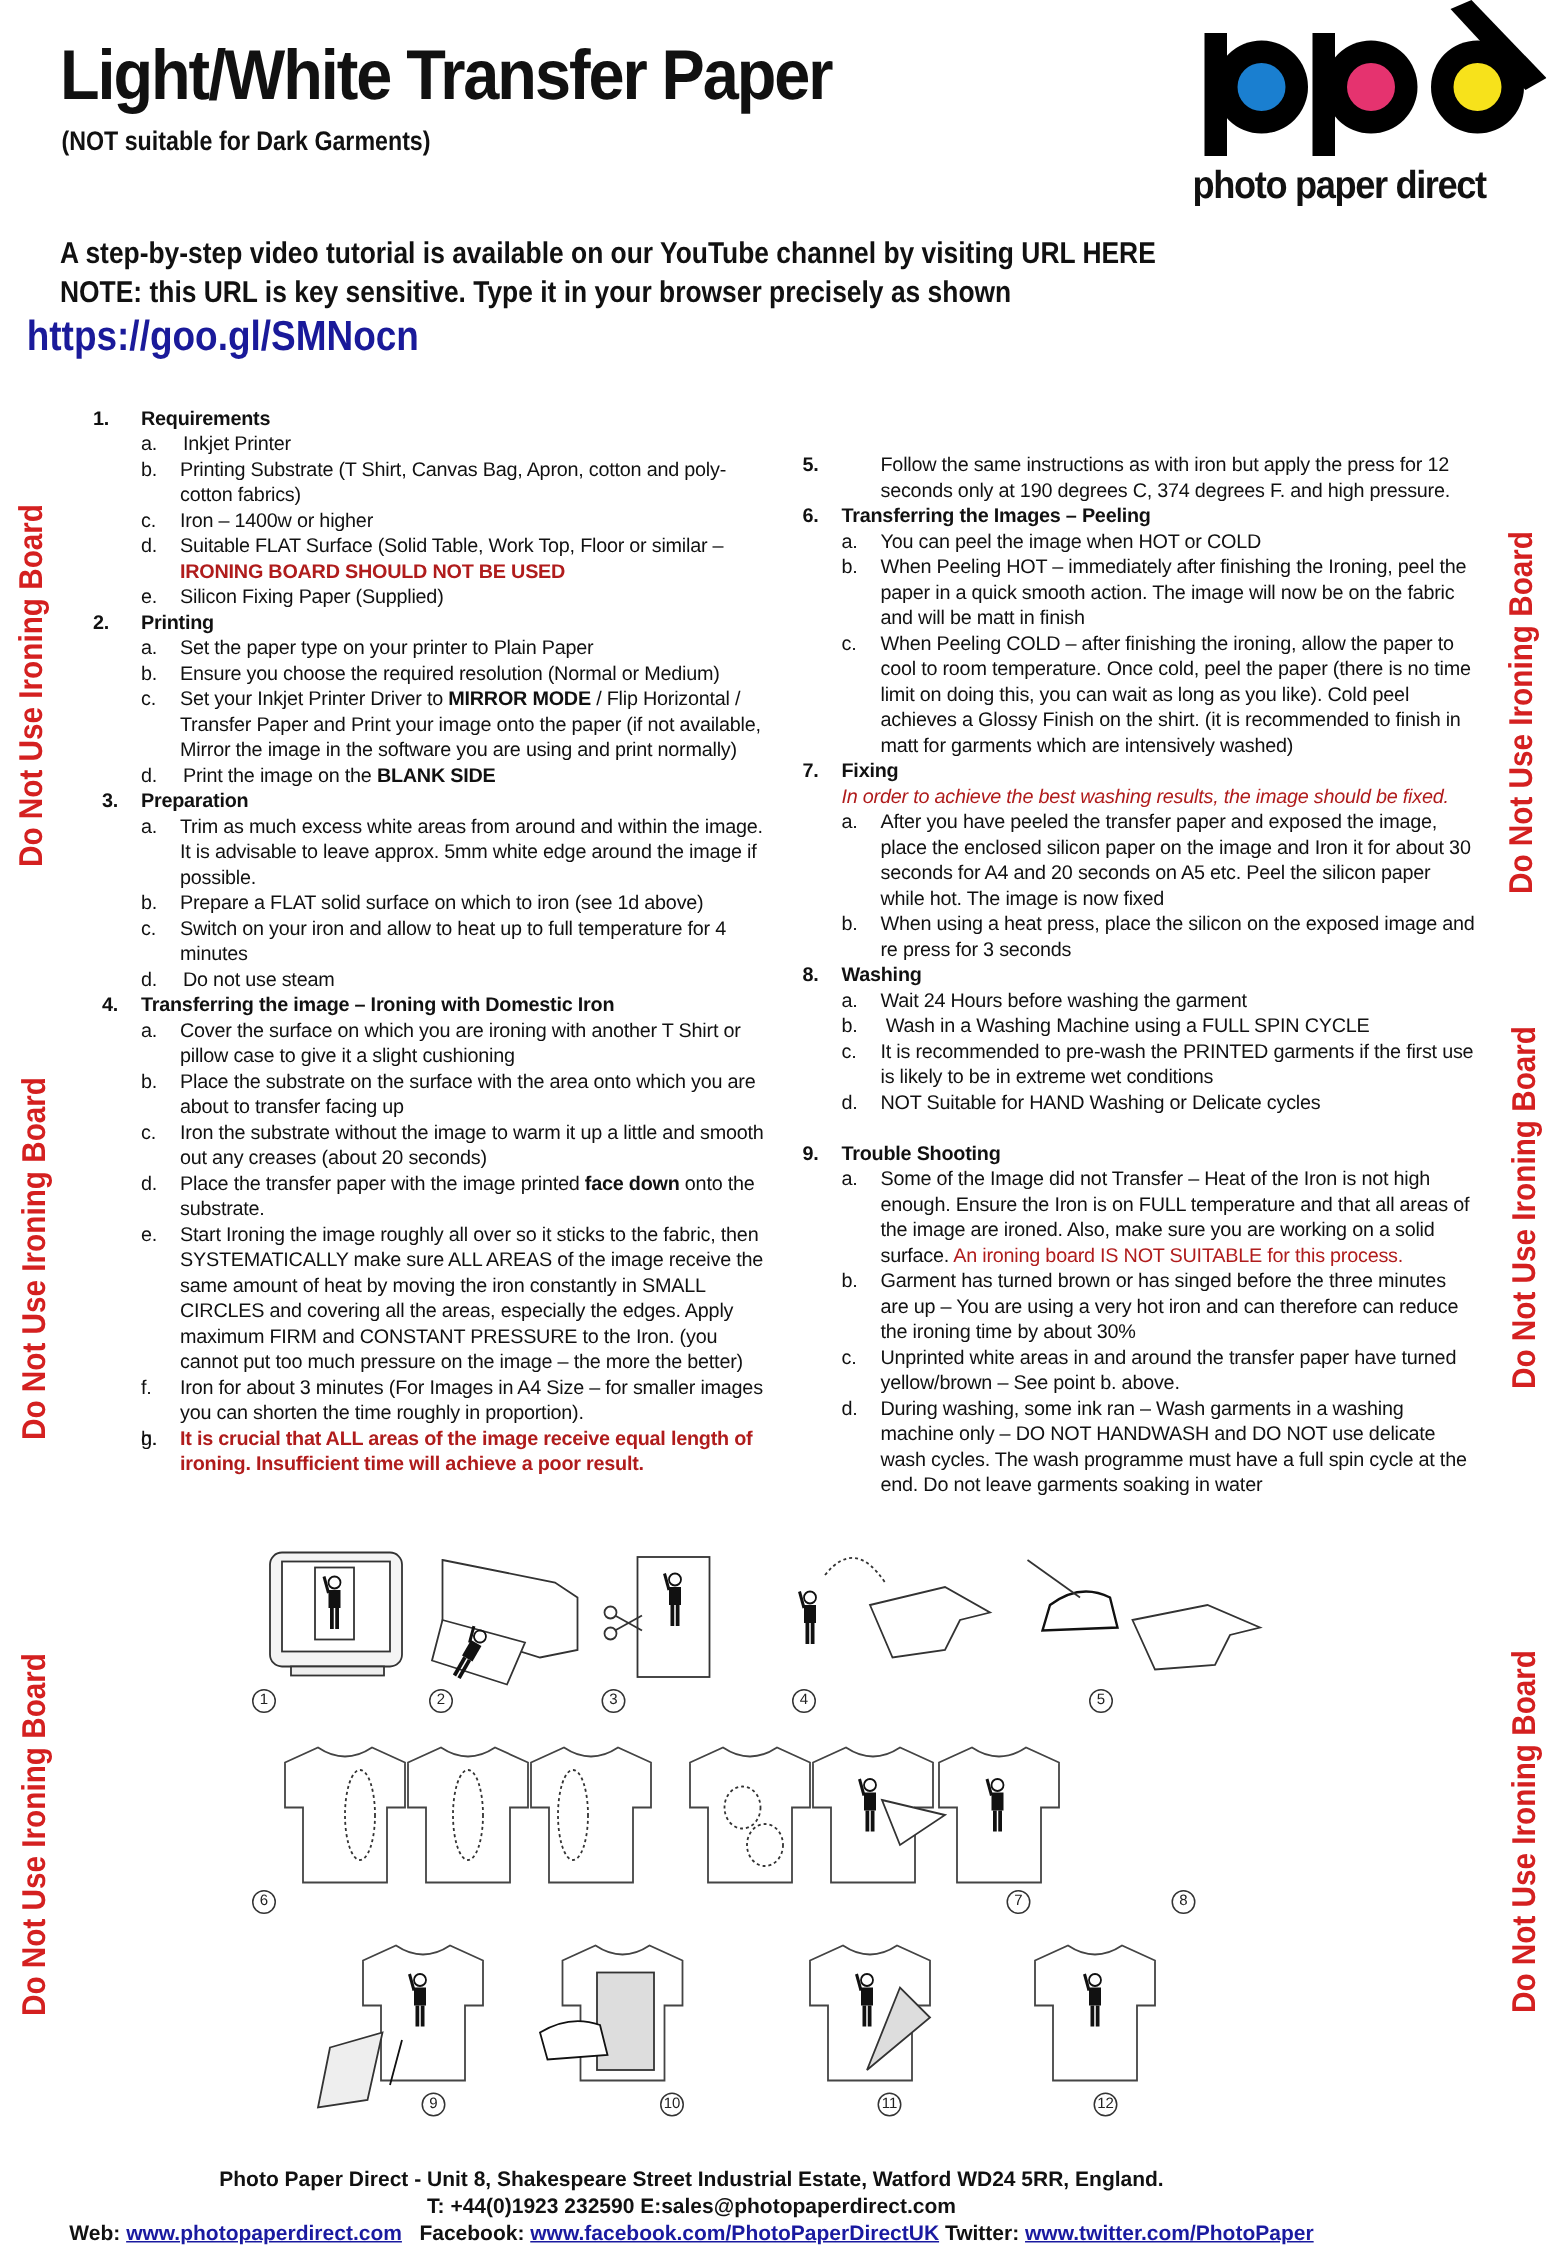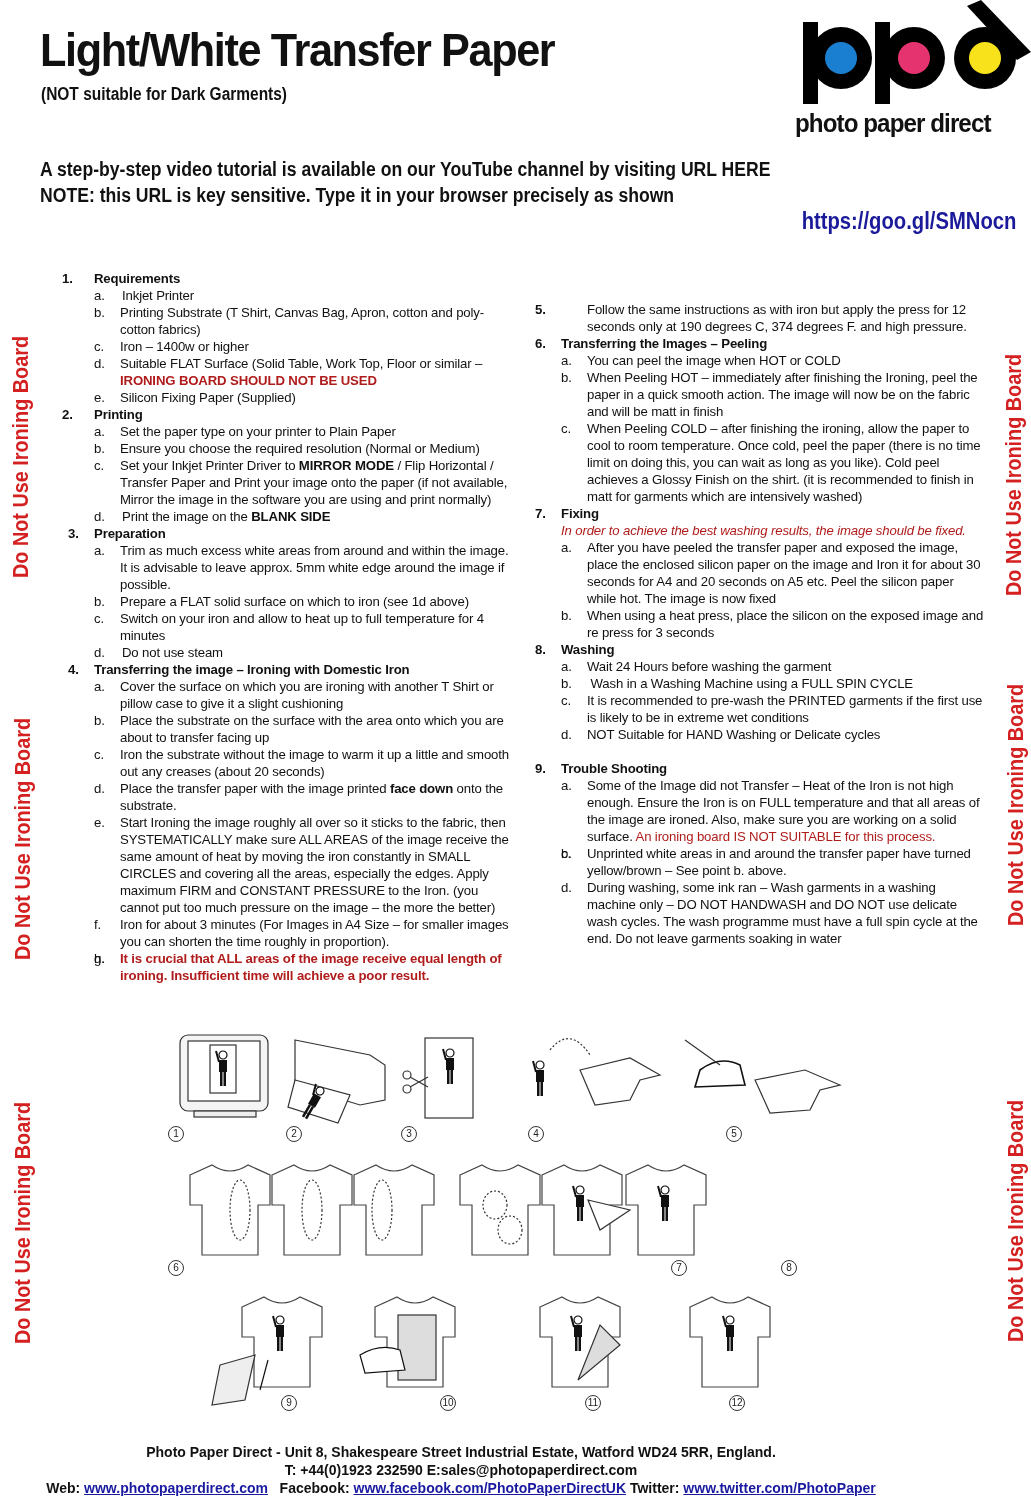--- a/index.html
+++ b/index.html
@@ -6,21 +6,21 @@
   html, body { width: 1031px; height: 1500px; background: #ffffff; overflow: hidden; }
   body { position: relative; font-family: "Liberation Sans", sans-serif; color: #111; }
 
   .title { position: absolute; left: 40px; top: 22px; font-size: 47px; font-weight: bold; letter-spacing: -1.5px; transform: scaleX(0.92); transform-origin: left top; white-space: nowrap; }
   .subtitle { position: absolute; left: 41px; top: 84px; font-size: 18px; font-weight: bold; transform: scaleX(0.86); transform-origin: left top; white-space: nowrap; }
 
   .logo { position: absolute; left: 795px; top: 0; width: 236px; height: 140px; }
   .logo-text { position: absolute; left: 795px; top: 108px; font-size: 26px; font-weight: bold; letter-spacing: -1px; white-space: nowrap; transform: scaleX(0.93); transform-origin: left top; }
 
   .intro { position: absolute; left: 40px; top: 156px; font-size: 20px; font-weight: bold; line-height: 26px; white-space: nowrap; transform: scaleX(0.88); transform-origin: left top; }
-  .intro-url { position: absolute; left: 0; width: 1031px; top: 208px; text-align: right; font-size: 23px; font-weight: bold; color: #1a1a9a; }
+  .intro-url { position: absolute; left: 0; width: 1031px; top: 208px; text-align: left; font-size: 28px; font-weight: bold; color: #1a1a9a; }
   .intro-url span { display: inline-block; transform: scaleX(0.88); }
 
   .col { position: absolute; top: 270px; font-size: 13.2px; line-height: 17px; letter-spacing: -0.15px; }
   .col-left { left: 62px; width: 450px; }
   .col-right { left: 535px; width: 450px; }
   .sec { position: relative; padding-left: 32px; }
   .sec-num { position: absolute; left: 0; top: 0; font-weight: bold; }
   .sec-title { font-weight: bold; }
   .sec-indent { padding-left: 26px; margin-top: 31px; }
   .item { position: relative; padding-left: 26px; }
@@ -151,21 +151,21 @@
     <div class="item"><span class="item-letter">c.</span><span>It is recommended to pre-wash the PRINTED garments if the first use is likely to be in extreme wet conditions</span></div>
     <div class="item"><span class="item-letter">d.</span><span>NOT Suitable for HAND Washing or Delicate cycles</span></div>
   </div>
 
   <div class="gap"></div>
 
   <div class="sec" style="padding-left:26px;">
     <span class="sec-num">9.</span>
     <div class="sec-title">Trouble Shooting</div>
     <div class="item"><span class="item-letter">a.</span><span>Some of the Image did not Transfer – Heat of the Iron is not high enough.  Ensure the Iron is on FULL temperature and that all areas of the image are ironed.  Also, make sure you are working on a solid surface.</span><span class="red"> An ironing board IS NOT SUITABLE for this process.</span></div>
-    <div class="item"><span class="item-letter">b.</span></div>
+    <div class="item"><span class="item-letter">b.</span><span>Garment has turned brown or has singed before the three minutes are up – You are using a very hot iron and can therefore can reduce the ironing time by about 30%</span></div>
     <div class="item"><span class="item-letter">c.</span><span>Unprinted white areas in and around the transfer paper have turned yellow/brown – See point b. above.</span></div>
     <div class="item"><span class="item-letter">d.</span><span>During washing, some ink ran – Wash garments in a washing machine only – DO NOT HANDWASH and DO NOT use delicate wash cycles.  The wash programme must have a full spin cycle at the end.  Do not leave garments soaking in water</span></div>
   </div>
 </div>
 
 <svg class="illus" style="left:160px; top:1025px;" width="720" height="400" viewBox="0 0 720 400" fill="none" stroke="#333" stroke-width="1.2">
   <defs>
     <g id="shirt">
       <path d="M0,10 L22,0 Q40,12 58,0 L80,10 L80,40 L68,40 L68,90 L12,90 L12,40 L0,40 Z" fill="#fff" stroke="#444"></path>
     </g>

